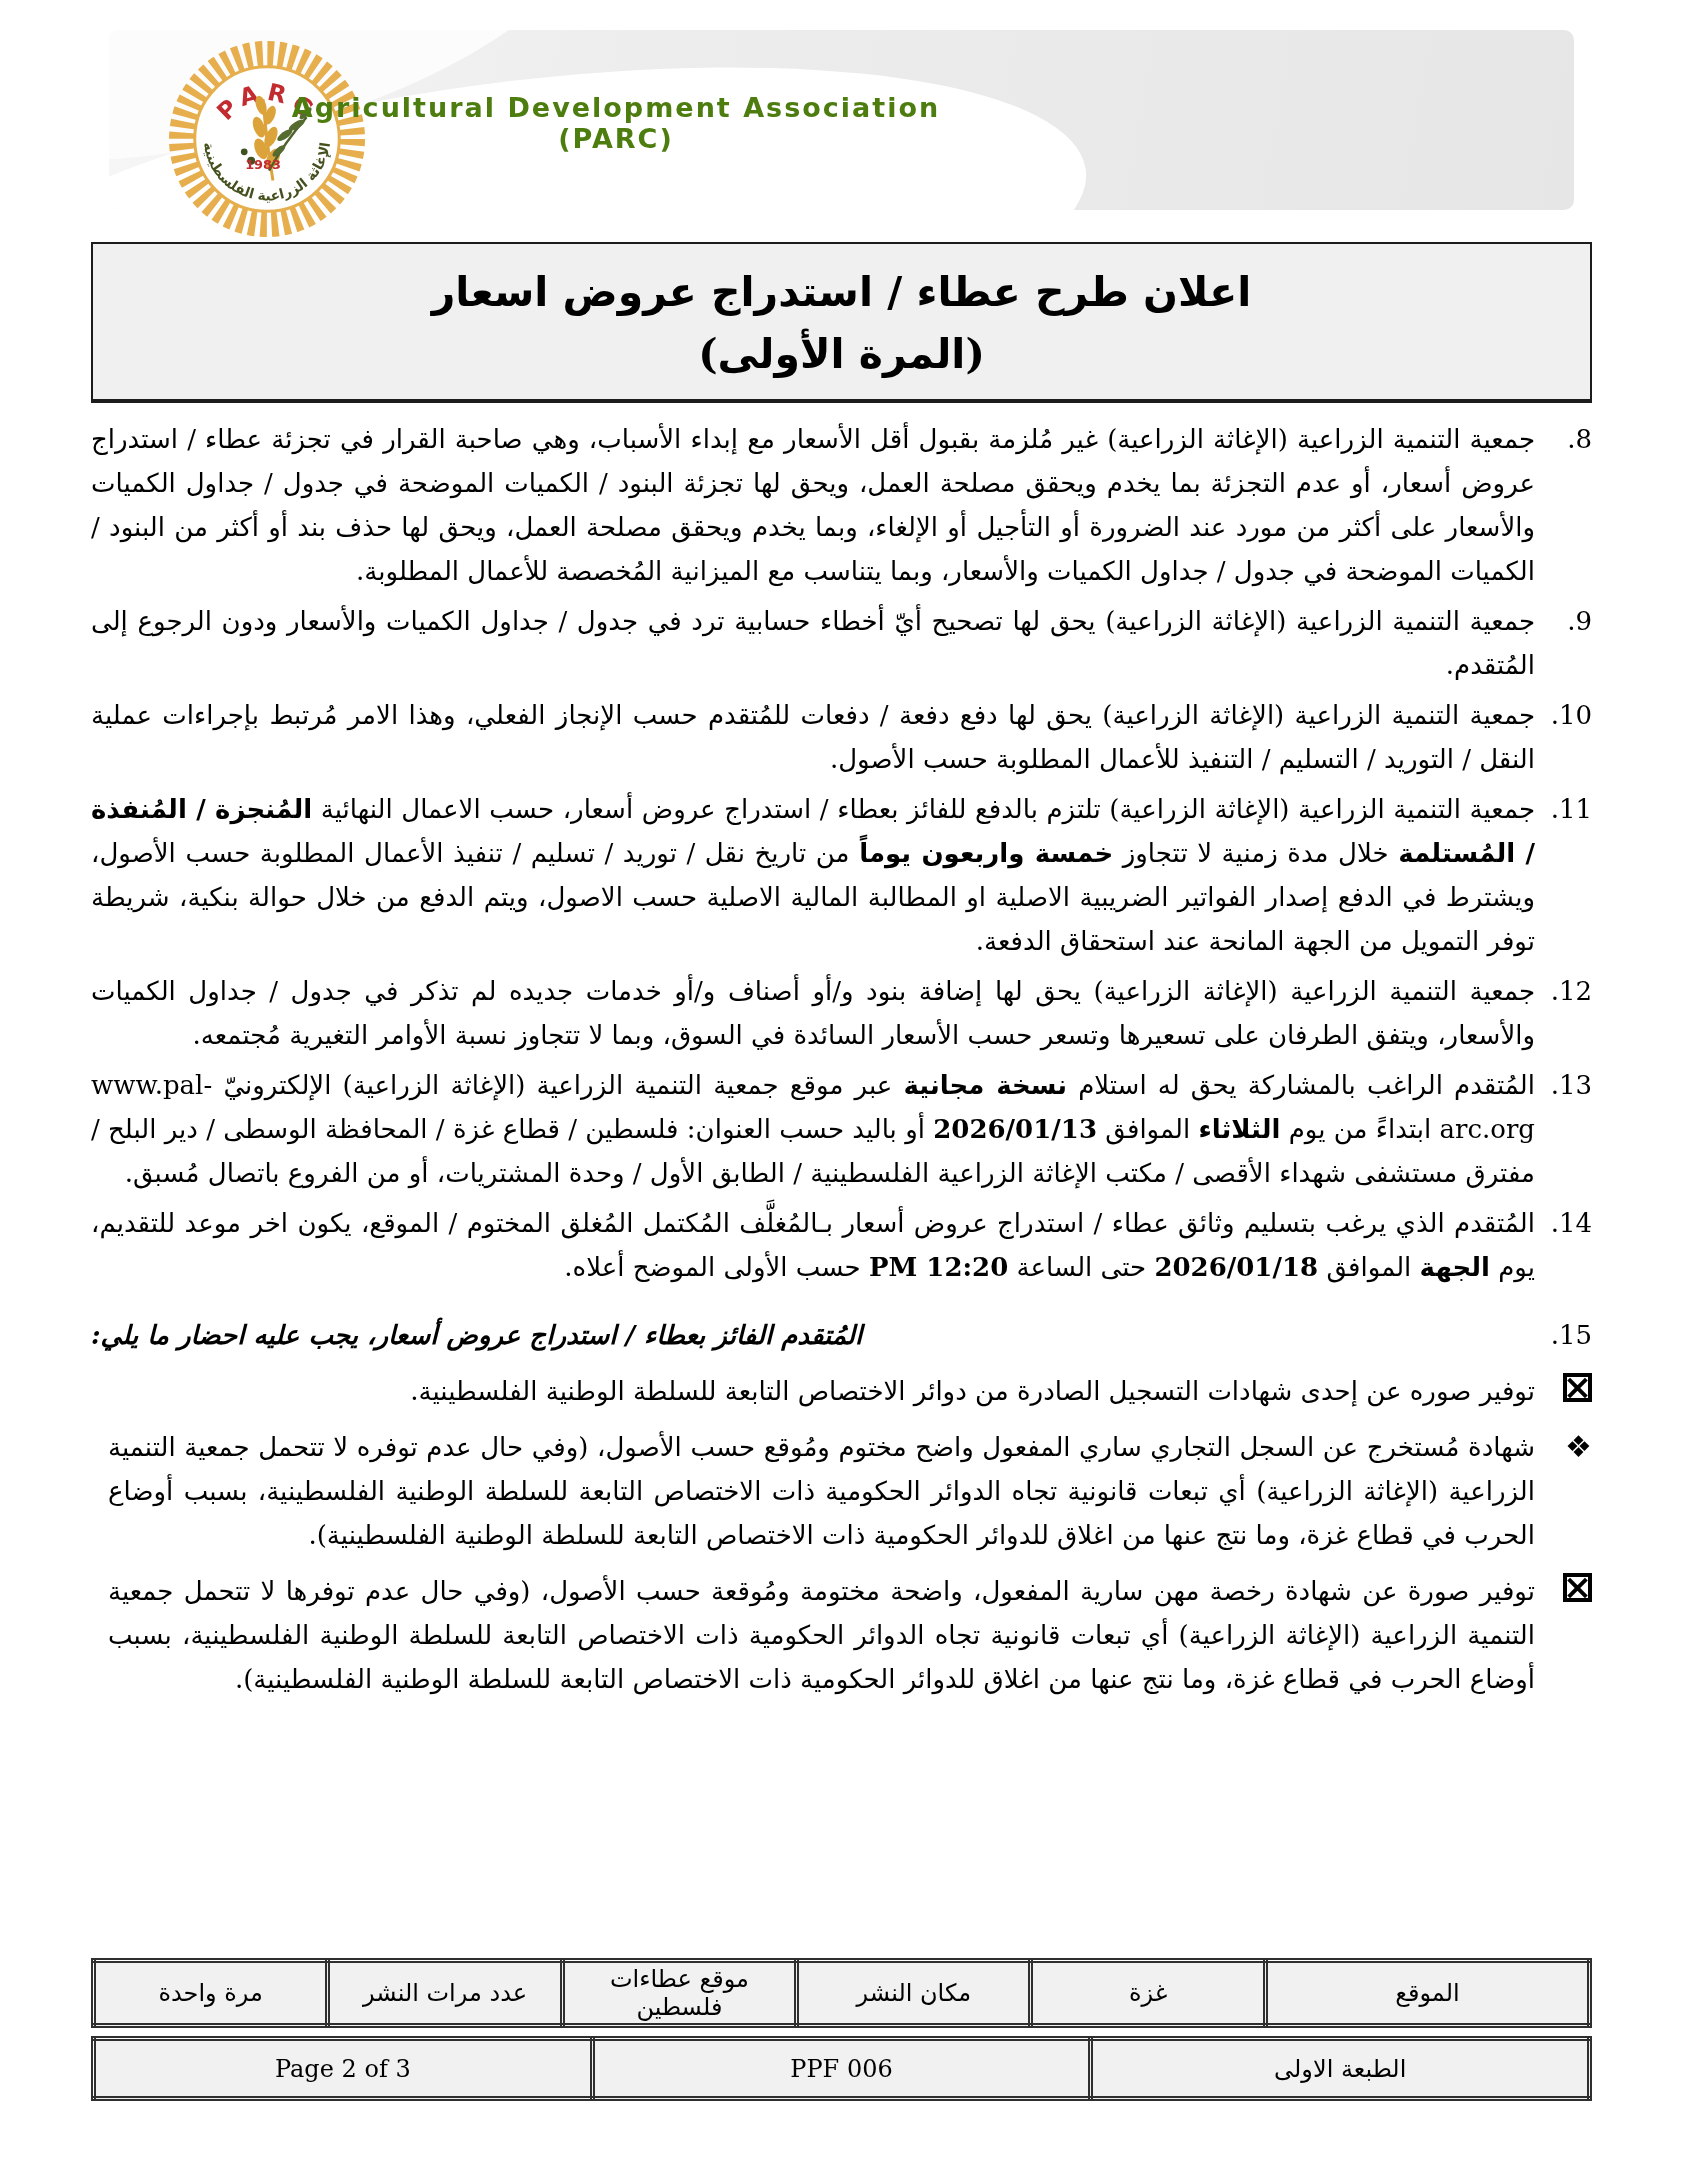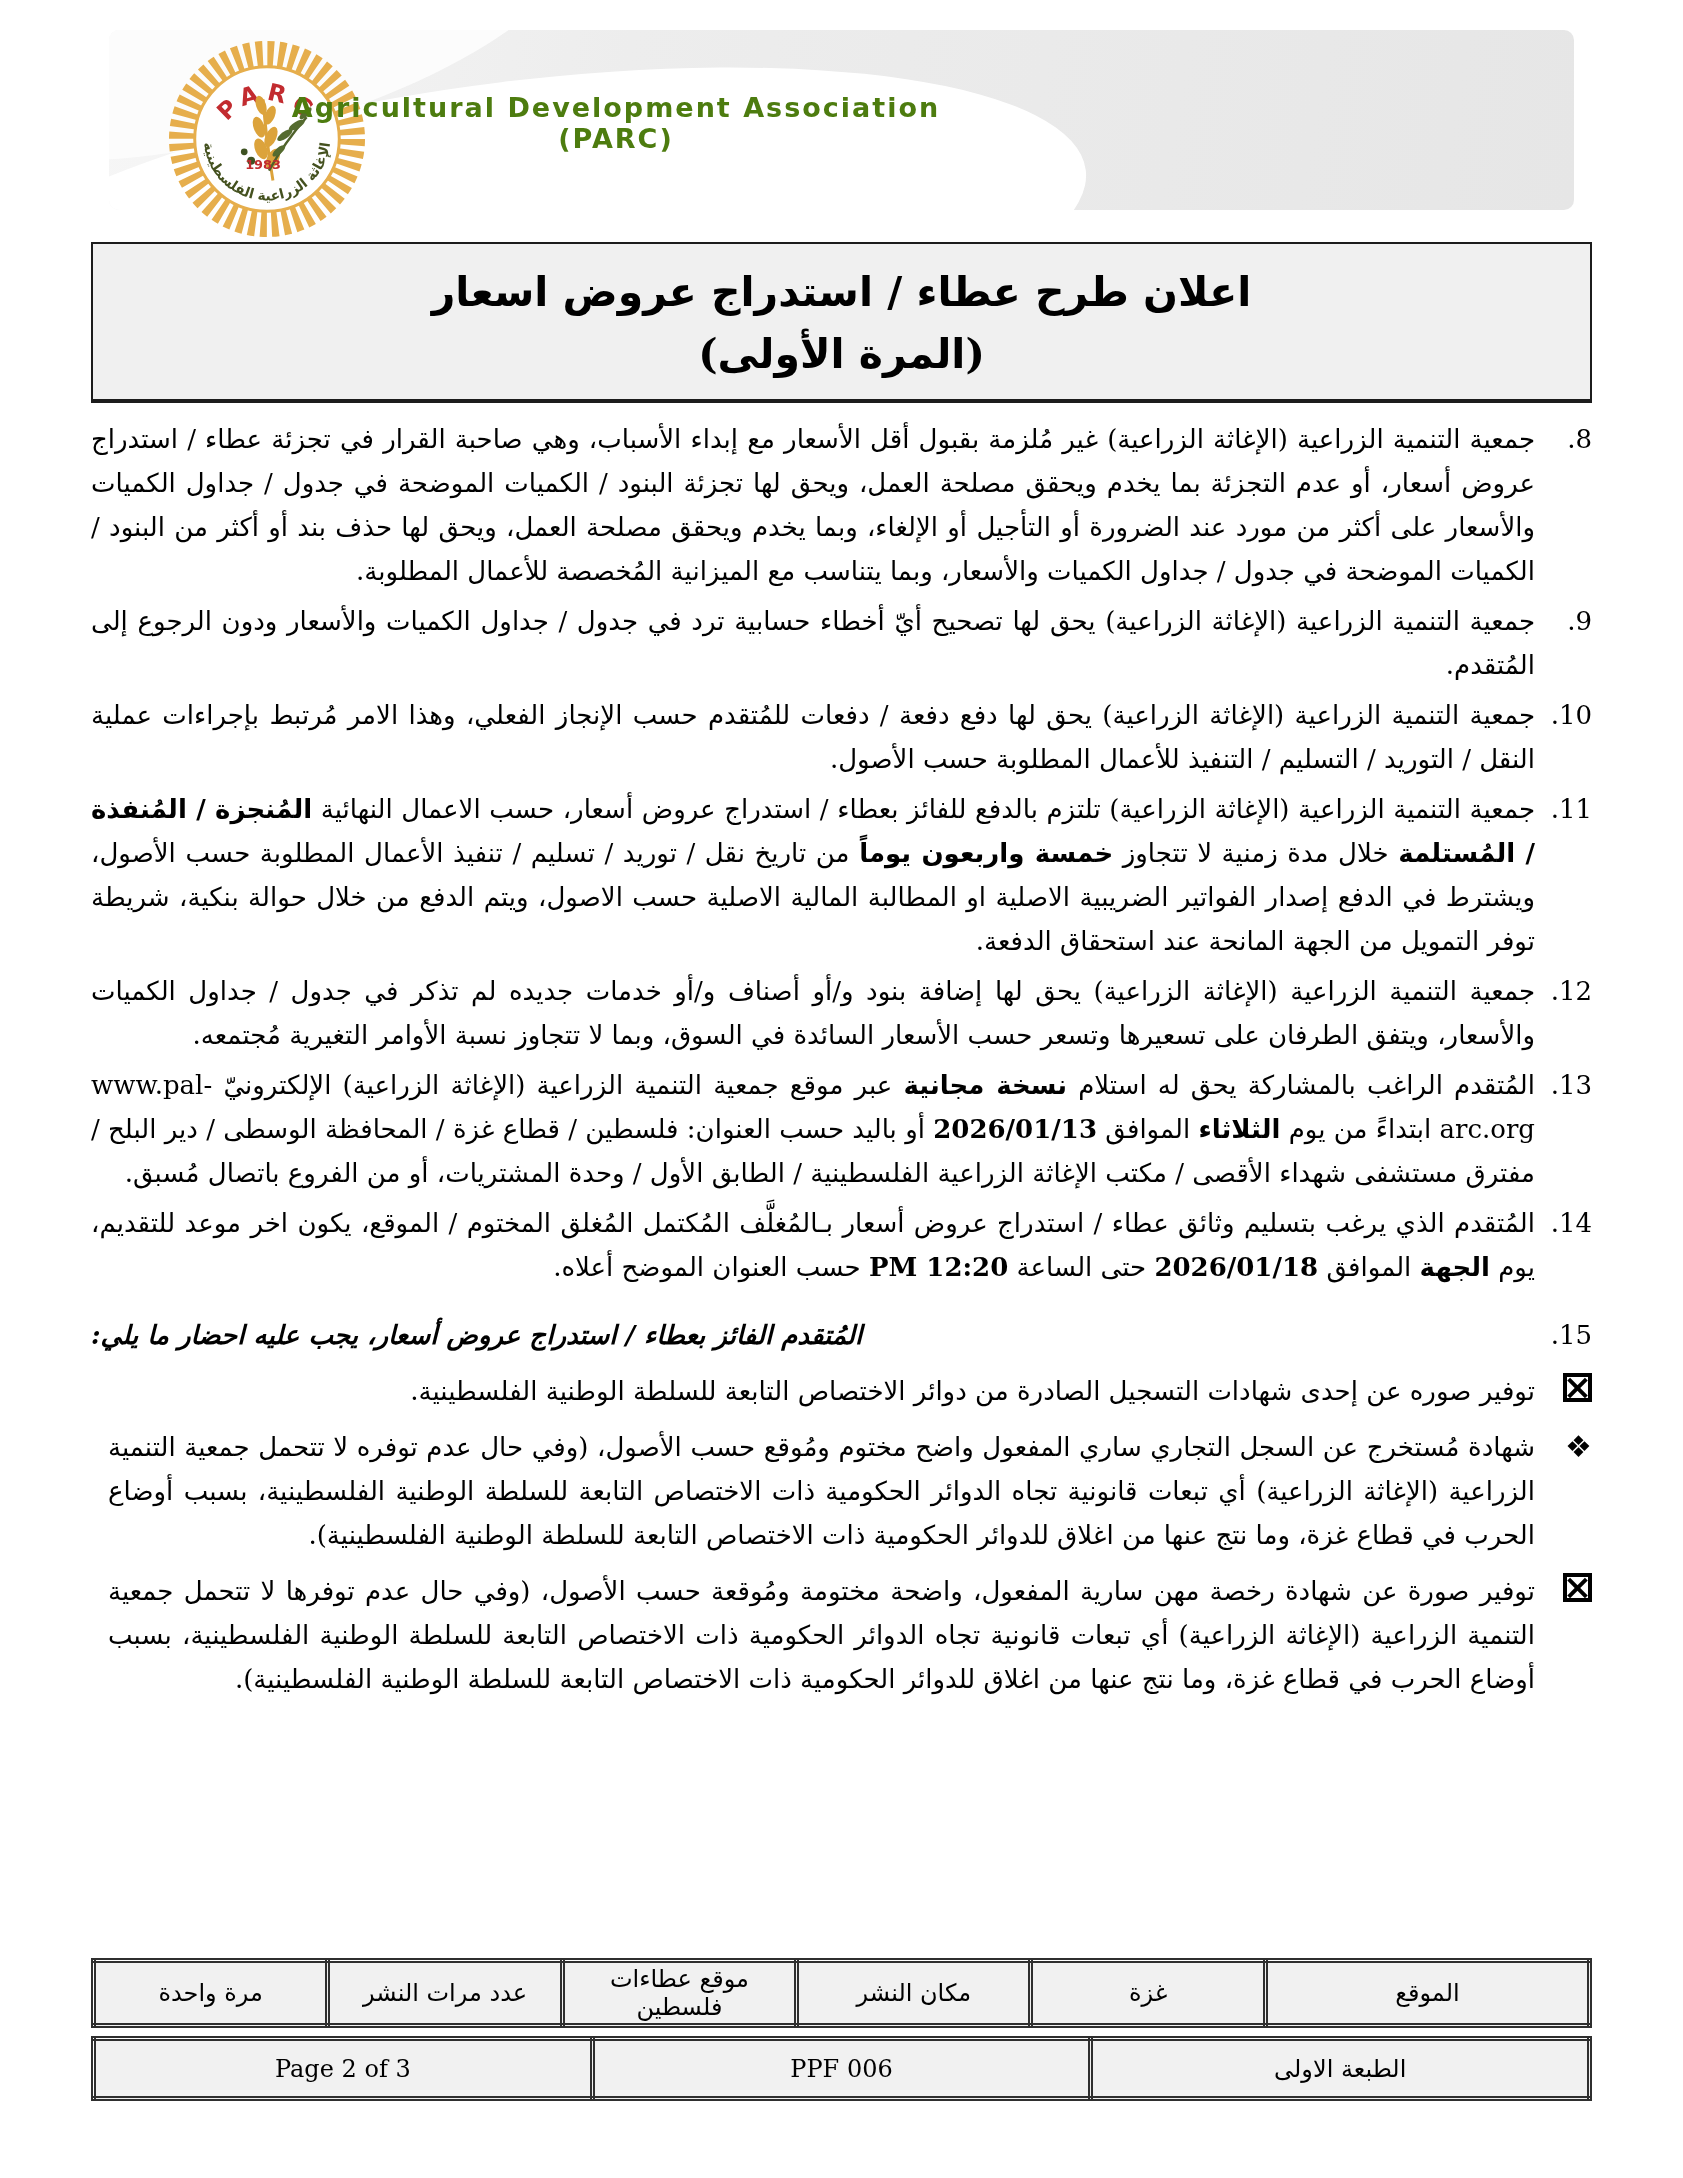--- a/index.html
+++ b/index.html
@@ -127,21 +127,21 @@
       <div class="item">
         <div class="num">12.</div>
         <div class="body"><span>جمعية التنمية الزراعية (الإغاثة الزراعية) يحق لها إضافة بنود و/أو أصناف و/أو خدمات جديده لم تذكر في جدول / جداول الكميات والأسعار، ويتفق الطرفان على تسعيرها وتسعر حسب الأسعار السائدة في السوق، وبما لا تتجاوز نسبة الأوامر التغيرية مُجتمعه.</span></div>
       </div>
       <div class="item">
         <div class="num">13.</div>
         <div class="body"><span>المُتقدم الراغب بالمشاركة يحق له استلام </span><span class="b">نسخة مجانية</span><span> عبر موقع جمعية التنمية الزراعية (الإغاثة الزراعية) الإلكترونيّ www.pal-arc.org ابتداءً من يوم </span><span class="b">الثلاثاء</span><span> الموافق </span><span class="b">2026/01/13</span><span> أو باليد حسب العنوان: فلسطين / قطاع غزة / المحافظة الوسطى / دير البلح / مفترق مستشفى شهداء الأقصى / مكتب الإغاثة الزراعية الفلسطينية / الطابق الأول / وحدة المشتريات، أو من الفروع باتصال مُسبق.</span></div>
       </div>
       <div class="item">
         <div class="num">14.</div>
-        <div class="body"><span>المُتقدم الذي يرغب بتسليم وثائق عطاء / استدراج عروض أسعار بـالمُغلَّف المُكتمل المُغلق المختوم / الموقع، يكون اخر موعد للتقديم، يوم </span><span class="b">الجهة</span><span> الموافق </span><span class="b">2026/01/18</span><span> حتى الساعة </span><span class="b">12:20 PM</span><span> حسب العنوان الموضح أعلاه.</span></div>
+        <div class="body"><span>المُتقدم الذي يرغب بتسليم وثائق عطاء / استدراج عروض أسعار بـالمُغلَّف المُكتمل المُغلق المختوم / الموقع، يكون اخر موعد للتقديم، يوم </span><span class="b">الجهة</span><span> الموافق </span><span class="b">2026/01/18</span><span> حتى الساعة </span><span class="b">12:20 PM</span><span> حسب الأولى الموضح أعلاه.</span></div>
       </div>
       <div class="item heading">
         <div class="num">15.</div>
         <div class="body"><span class="b">المُتقدم الفائز بعطاء / استدراج عروض أسعار، يجب عليه احضار ما يلي:</span></div>
       </div>
     </main>
 
   <section class="checklist" id="checklist">
       <div class="check">
         <div class="bullet"><span class="bx"></span></div>

